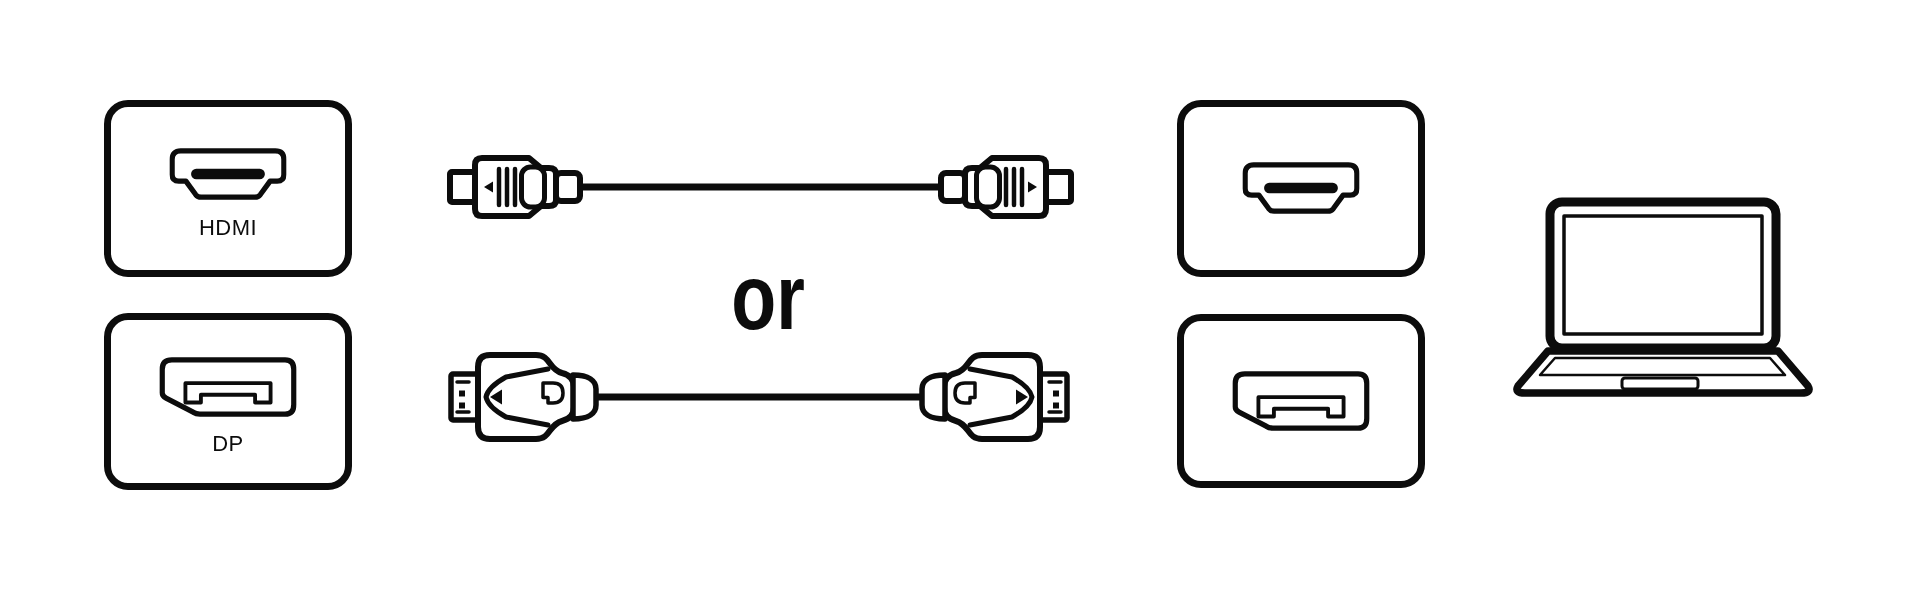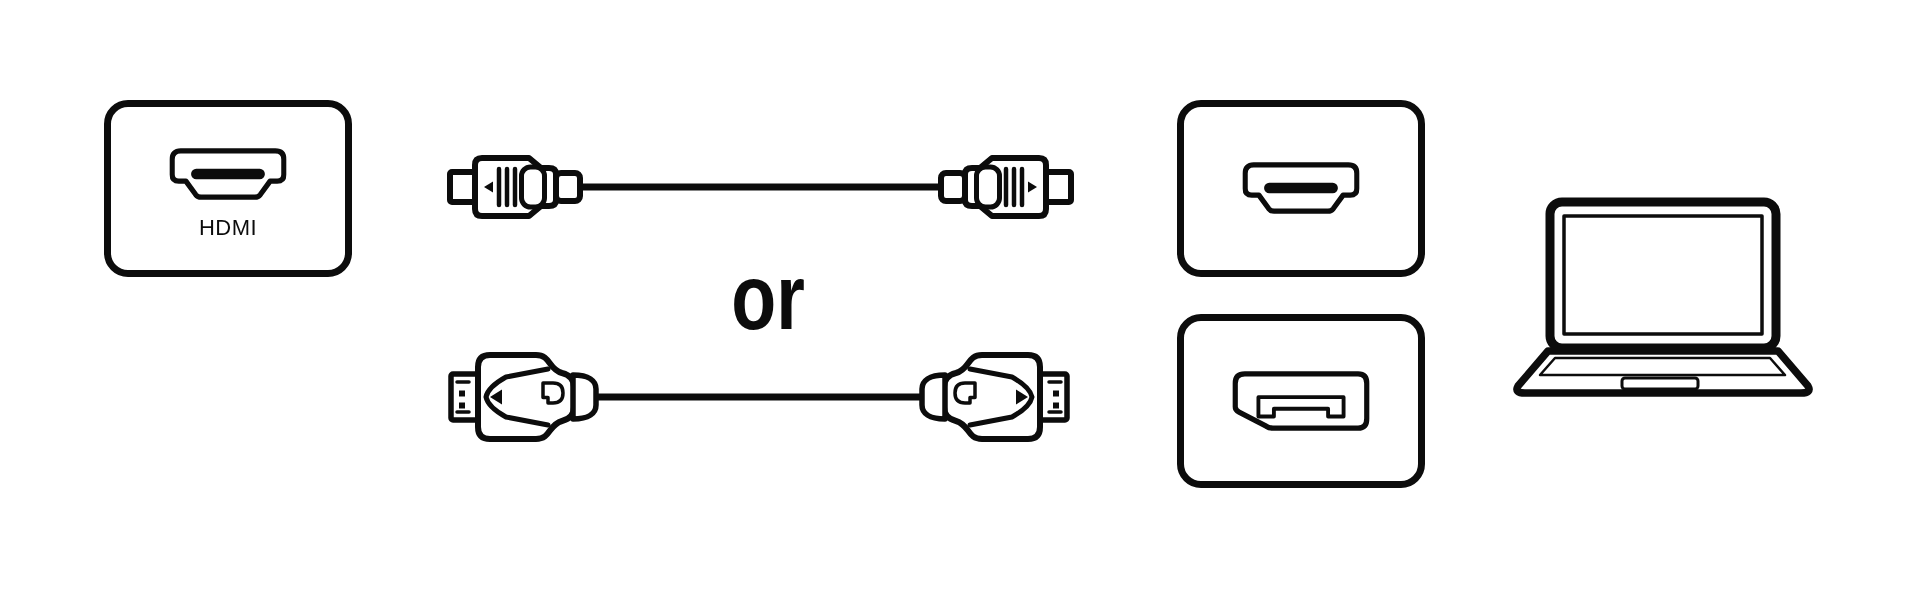--- a/index.html
+++ b/index.html
@@ -71,20 +71,26 @@
     </defs>
   </svg>
 
   <div class="port-box labeled abs" style="left:104px; top:100px;">
     <svg width="118" height="53" viewBox="0 0 124 56">
       <use href="#sym-hdmi-port"></use>
     </svg>
     <div class="port-label">HDMI</div>
   </div>
 
+  <div class="port-box labeled abs" style="left:104px; top:313px;">
+    <svg width="138" height="60" viewBox="0 0 142 62">
+      <use href="#sym-dp-port"></use>
+    </svg>
+    <div class="port-label">DP</div>
+  </div>
 
   <svg class="abs" style="left:446px; top:147px;" width="629" height="80" viewBox="0 0 629 80">
     <path class="stroked" stroke-width="7" d="M130,40 H500"></path>
     <use href="#hdmi-conn"></use>
     <use href="#hdmi-conn" transform="translate(629,0) scale(-1,1)"></use>
   </svg>
 
   <div class="or-label">or</div>
 
   <svg class="abs" style="left:448px; top:345px;" width="622" height="104" viewBox="0 0 622 104">

